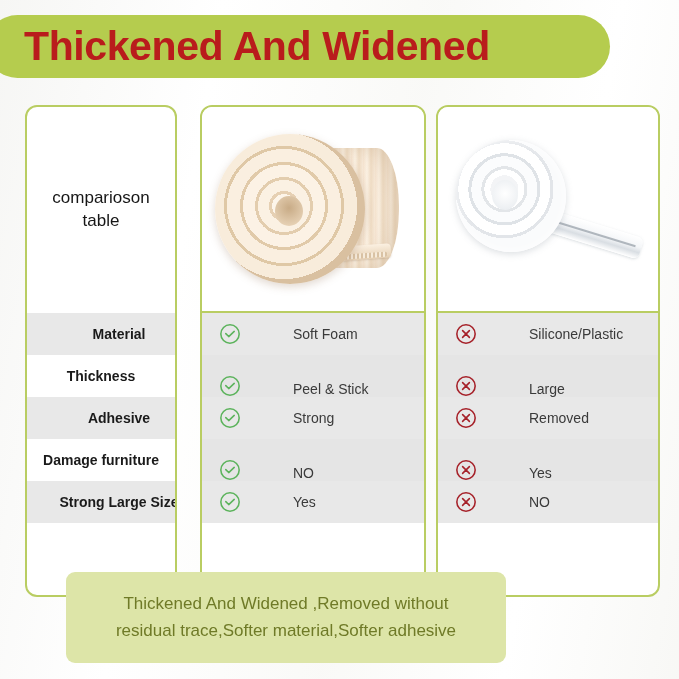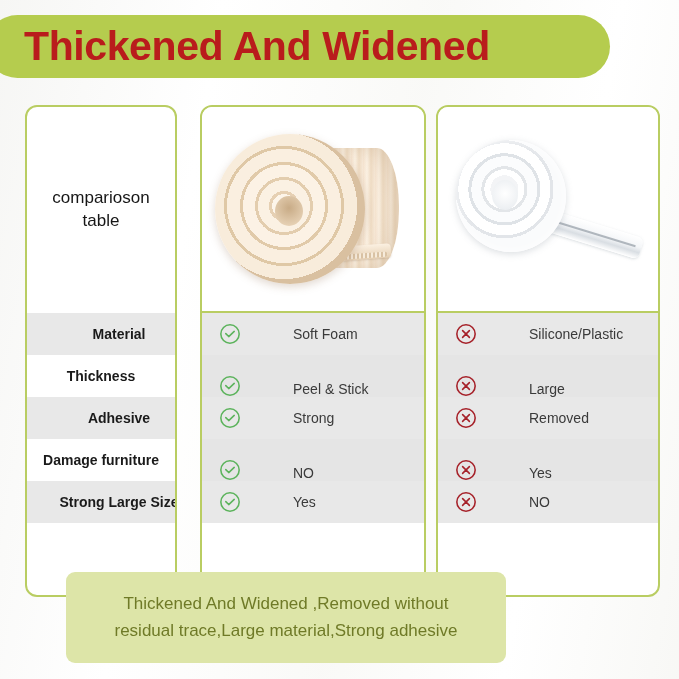--- a/index.html
+++ b/index.html
@@ -445,16 +445,16 @@
           </span>
           <span>NO</span>
         </div>
       </div>
     </div>
 
   </div>
 
   <div class="caption-box">
     <div class="caption-line">Thickened And Widened ,Removed without</div>
-    <div class="caption-line">residual trace,Large material,Strong adhesive</div>
+    <div class="caption-line">residual trace,Softer material,Softer adhesive</div>
   </div>
 
 </div>
 
 </body></html>

